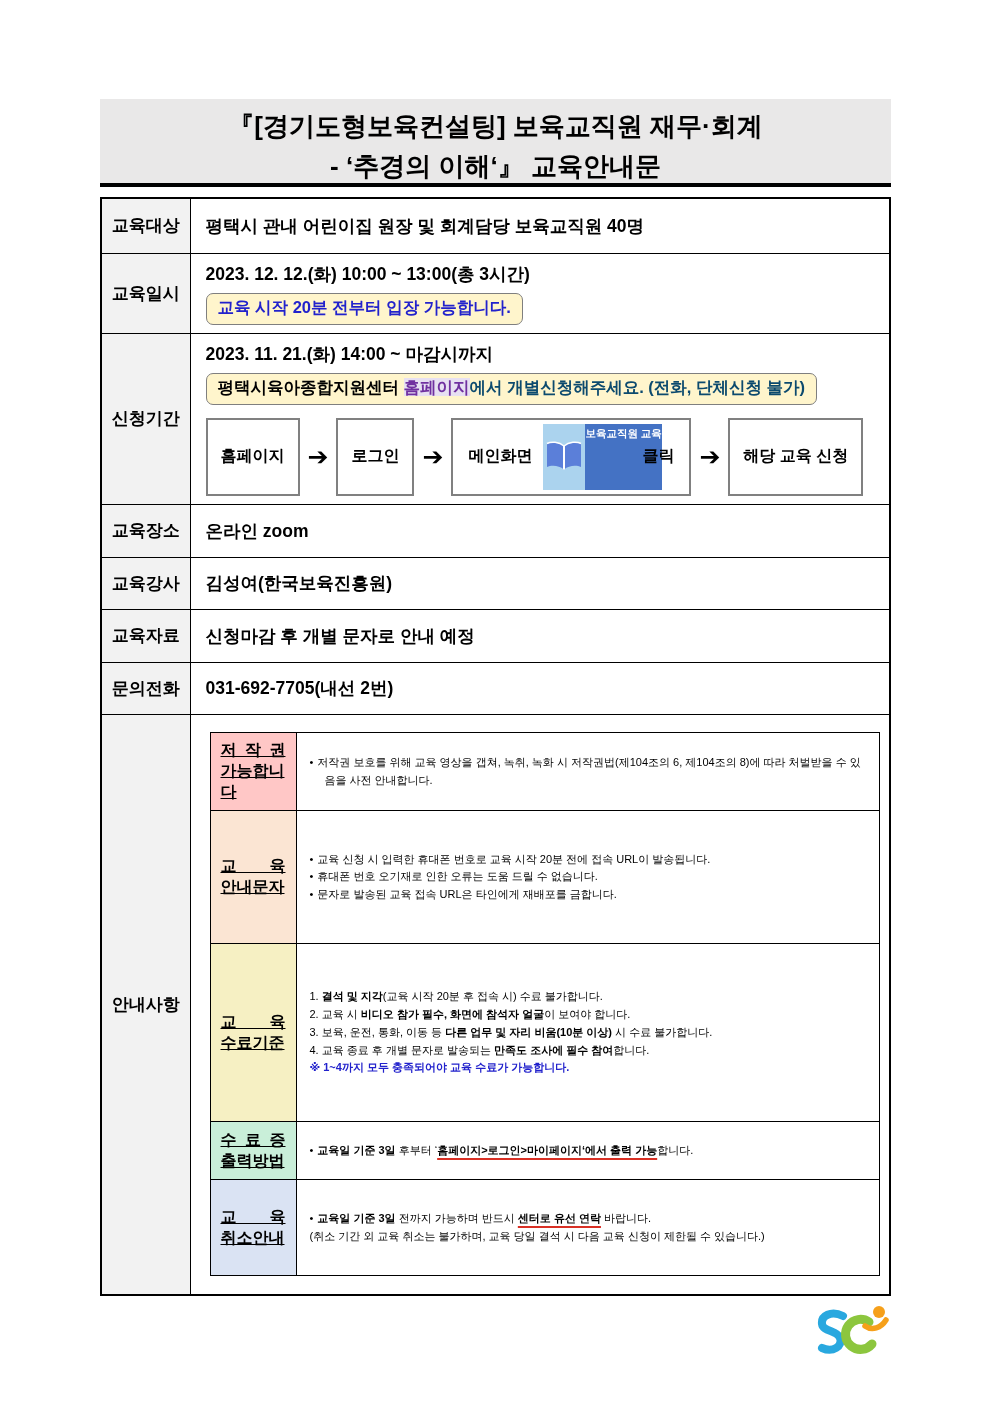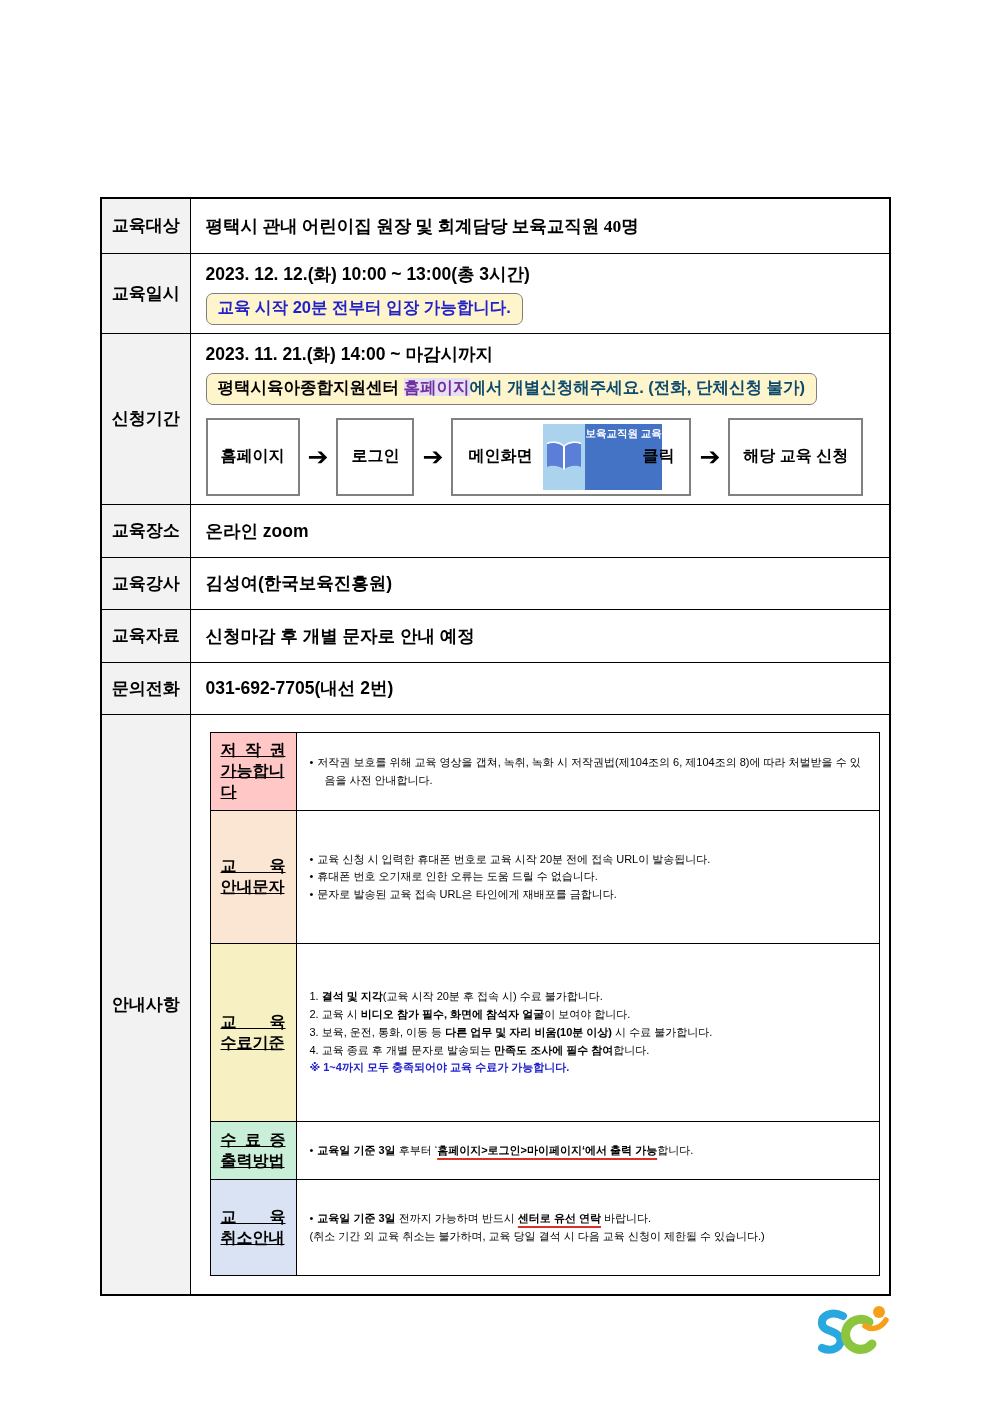--- a/index.html
+++ b/index.html
@@ -76,24 +76,28 @@
   .footer { position: absolute; top: 1302px; right: 101px; display: flex; align-items: center; gap: 9px; }
   .f-text { display: flex; flex-direction: column; }
   .f-ko { font-size: 27px; font-weight: 700; color: #4D4D4D; letter-spacing: 1px; line-height: 1.1; }
   .f-en { font-size: 10.5px; font-weight: 700; color: #808080; margin-top: 3px; letter-spacing: 0.3px; }
 </style>
 </head>
 <body>
 
 <div class="page">
 
+  <div class="title-block">
+    <div>『[경기도형보육컨설팅] 보육교직원 재무·회계</div>
+    <div>- ‘추경의 이해‘』 교육안내문</div>
+  </div>
 
   <table class="main-table">
     <tbody>
-      <tr style="height:55px;font-family:Liberation Serif, serif;">
+      <tr style="height:55px;">
         <td class="lbl">교육대상</td>
         <td class="val">평택시 관내 어린이집 원장 및 회계담당 보육교직원 40명</td>
       </tr>
 
       <tr style="height:73px;">
         <td class="lbl">교육일시</td>
         <td class="val">
           <div>2023. 12. 12.(화) 10:00 ~ 13:00(총 3시간)</div>
           <div class="pill">교육 시작 20분 전부터 입장 가능합니다.</div>
         </td>

